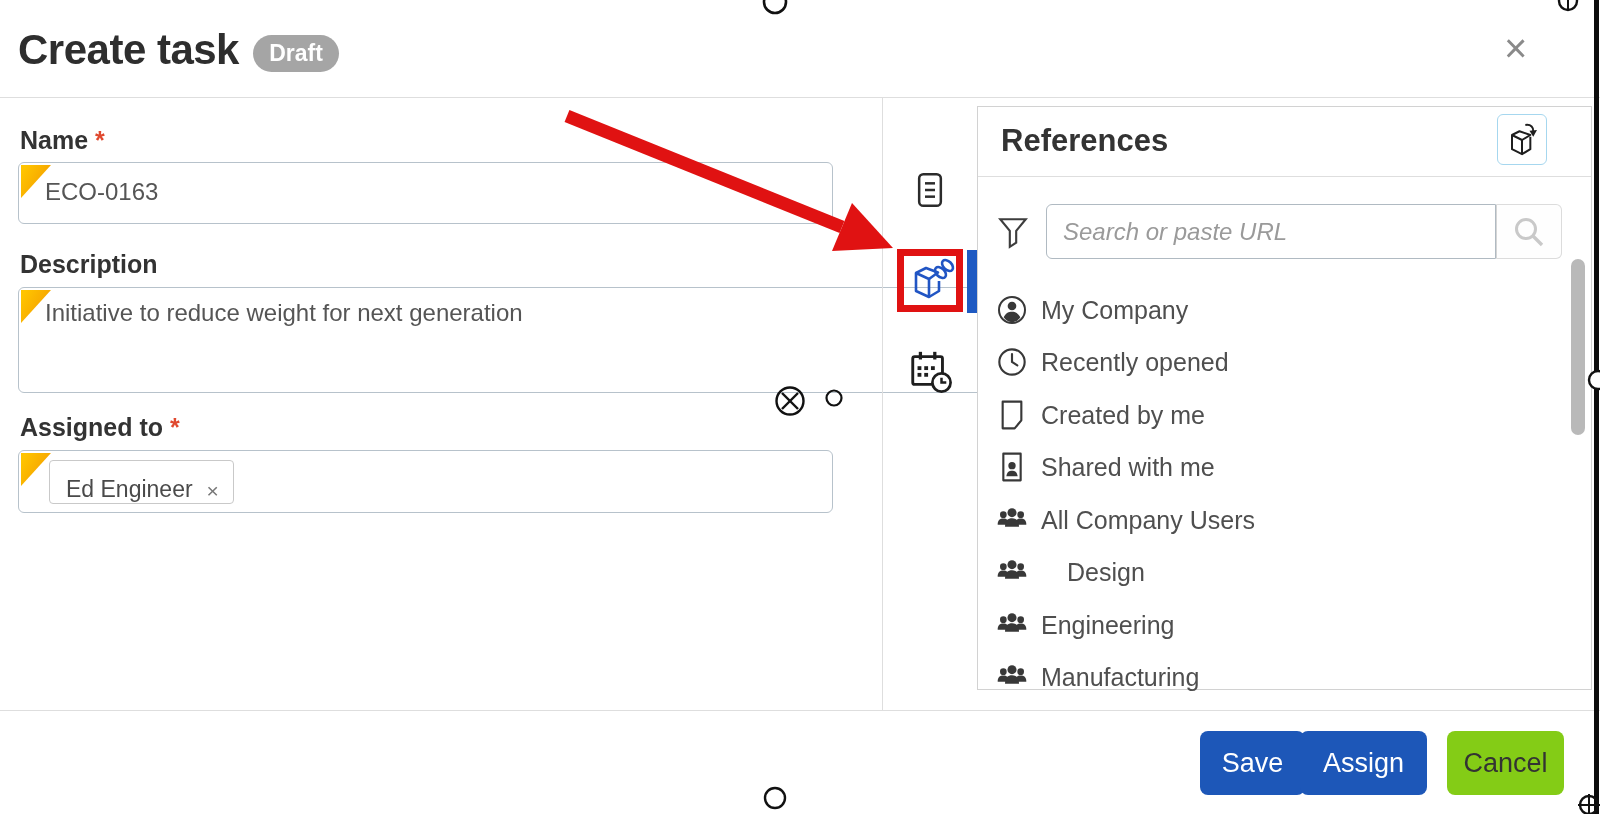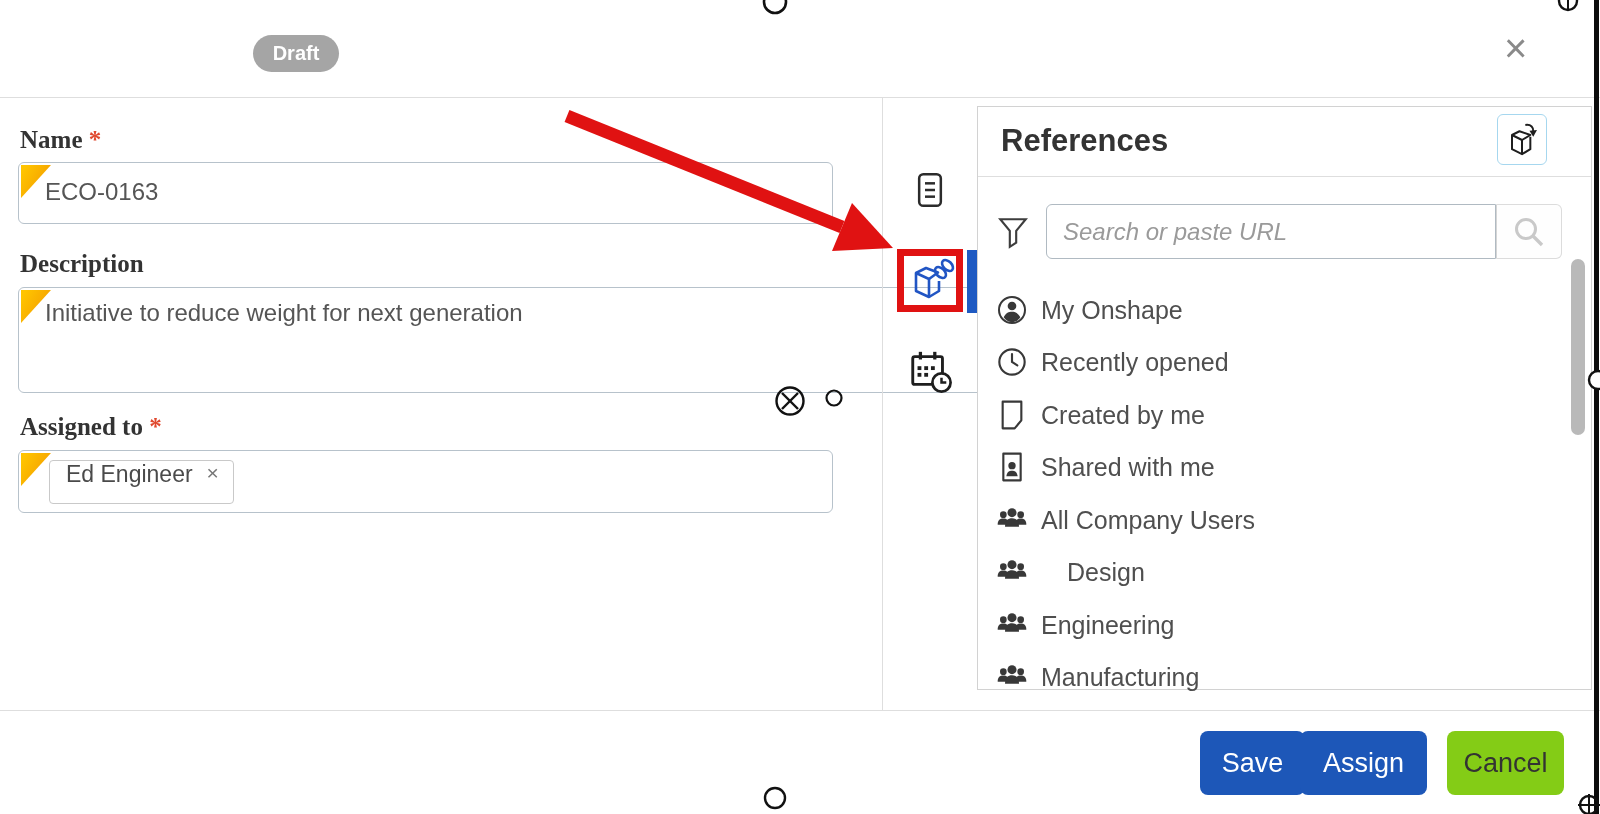--- a/index.html
+++ b/index.html
@@ -8,45 +8,45 @@
   #screen {
     position:relative; width:1600px; height:814px;
     background:#fff; overflow:hidden;
   }
   .abs { position:absolute; }
 
   
   .title { left:18px; top:26px; font-size:42px; font-weight:bold; color:#2e2e2e; letter-spacing:-0.5px; }
   .badge {
     left:253px; top:35px; width:86px; height:37px; background:#a5a5a5;
-    border-radius:19px; color:#fff; font-weight:bold; font-size:20px;
+    border-radius:19px; color:#fff; font-weight:bold; font-size:23px;
     display:flex; align-items:center; justify-content:center;text-align:right;
   }
   .close-x { left:1504px; top:26px; font-size:40px; color:#8a8a8a; line-height:44px; cursor:pointer; }
   .hdiv { height:1px; background:#dedede; }
   .vdiv { width:1px; background:#dedede; }
 
   
-  .field-label { font-size:25px; font-weight:bold; color:#333;font-family:Liberation Serif, serif; }
+  .field-label { font-size:25px; font-weight:bold; color:#333; }
   .req { color:#e0492f; font-weight:bold; }
   .inputbox {
     border:1.5px solid #b7c2cb; border-radius:6px; background:#fff; overflow:hidden;
   }
   .flag {
     position:absolute; left:2px; top:2px; width:30px; height:33px;
     background:linear-gradient(120deg,#ffc400 10%,#f29a00 90%);
     clip-path:polygon(0 0,100% 0,0 100%);
   }
   .inputbox input, .inputbox textarea {
     border:none; outline:none; background:transparent; resize:none;
     font-family:"Liberation Sans", sans-serif; color:#555;
   }
   .chip {
     position:absolute; left:30px; top:9px; height:44px; border:1px solid #c9c9c9;
-    border-radius:4px; background:#fff; display:flex; align-items:flex-start;
+    border-radius:4px; background:#fff; display:flex; align-items:flex-end;
     padding:0 14px 0 16px; gap:14px; font-size:23px; color:#4a4a4a;
   }
   .chip .x { color:#777; font-size:21px; cursor:pointer; }
   .resize-h { position:absolute; right:4px; bottom:4px; }
 
   
   .tabicon { display:flex; align-items:center; justify-content:center; cursor:pointer; }
   .red-box { border:7px solid #e01212; background:transparent; }
   .active-bar { background:#1f5ac2; }
 
@@ -82,20 +82,21 @@
 
   
   svg.overlay { pointer-events:none; }
   .edge-line { left:1594px; top:0; width:5px; height:814px; background:#0c0c0c; }
 </style>
 </head>
 <body>
 
 <div id="screen">
 
+  <div class="abs title">Create task</div>
   <div class="abs badge">Draft</div>
   <div class="abs close-x">×</div>
   <div class="abs hdiv" style="left:0;top:97px;width:1600px;"></div>
 
   <div class="abs field-label" style="left:20px;top:126px;">
     <span>Name</span>
     <span class="req">*</span>
   </div>
   <div class="abs inputbox" style="left:18px;top:162px;width:815px;height:62px;">
     <div class="flag"></div>
@@ -197,21 +198,21 @@
     </div>
 
     <div class="ref-list">
 
       <div class="ref-row" style="top:177px;">
         <svg width="32" height="32" viewBox="0 0 48 48">
           <circle cx="24" cy="24" r="19.5" fill="none" stroke="#383838" stroke-width="3"></circle>
           <circle cx="24" cy="18" r="6.5" fill="#383838"></circle>
           <path d="M11.5 35 C15 28.5 19 26.8 24 26.8 C29 26.8 33 28.5 36.5 35 C33.5 39.8 29 42.2 24 42.2 C19 42.2 14.5 39.8 11.5 35 Z" fill="#383838"></path>
         </svg>
-        <span class="lbl">My Onshape</span>
+        <span class="lbl">My Company</span>
       </div>
 
       <div class="ref-row" style="top:229px;">
         <svg width="32" height="32" viewBox="0 0 48 48">
           <circle cx="24" cy="24" r="19" fill="none" stroke="#383838" stroke-width="3.2"></circle>
           <path d="M24 12 V24 L32 29" fill="none" stroke="#383838" stroke-width="3.2" stroke-linecap="round"></path>
         </svg>
         <span class="lbl">Recently opened</span>
       </div>
 

